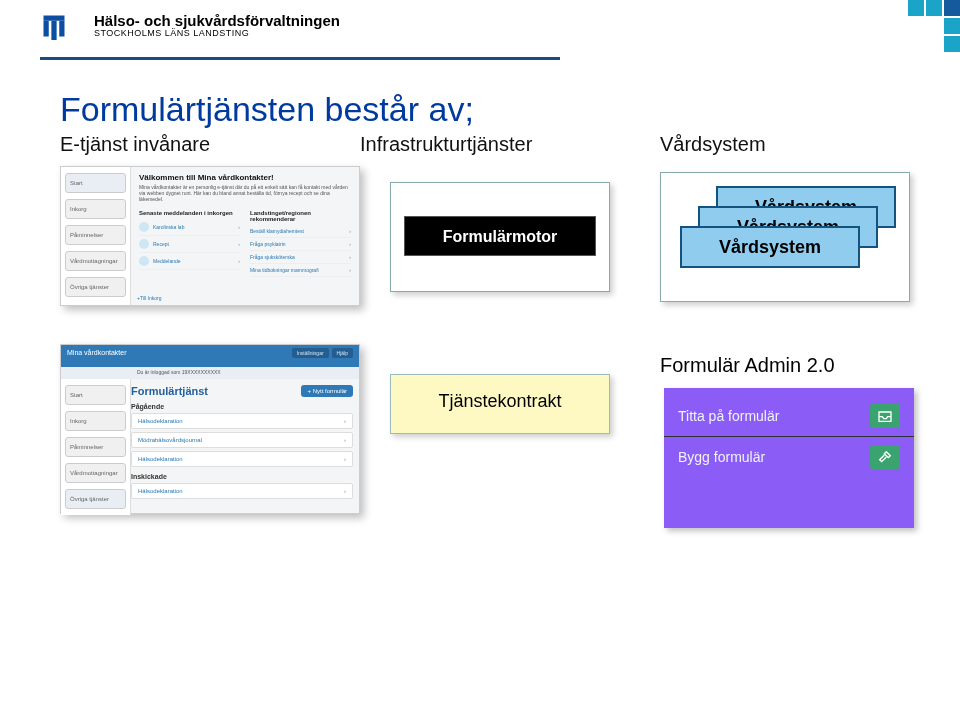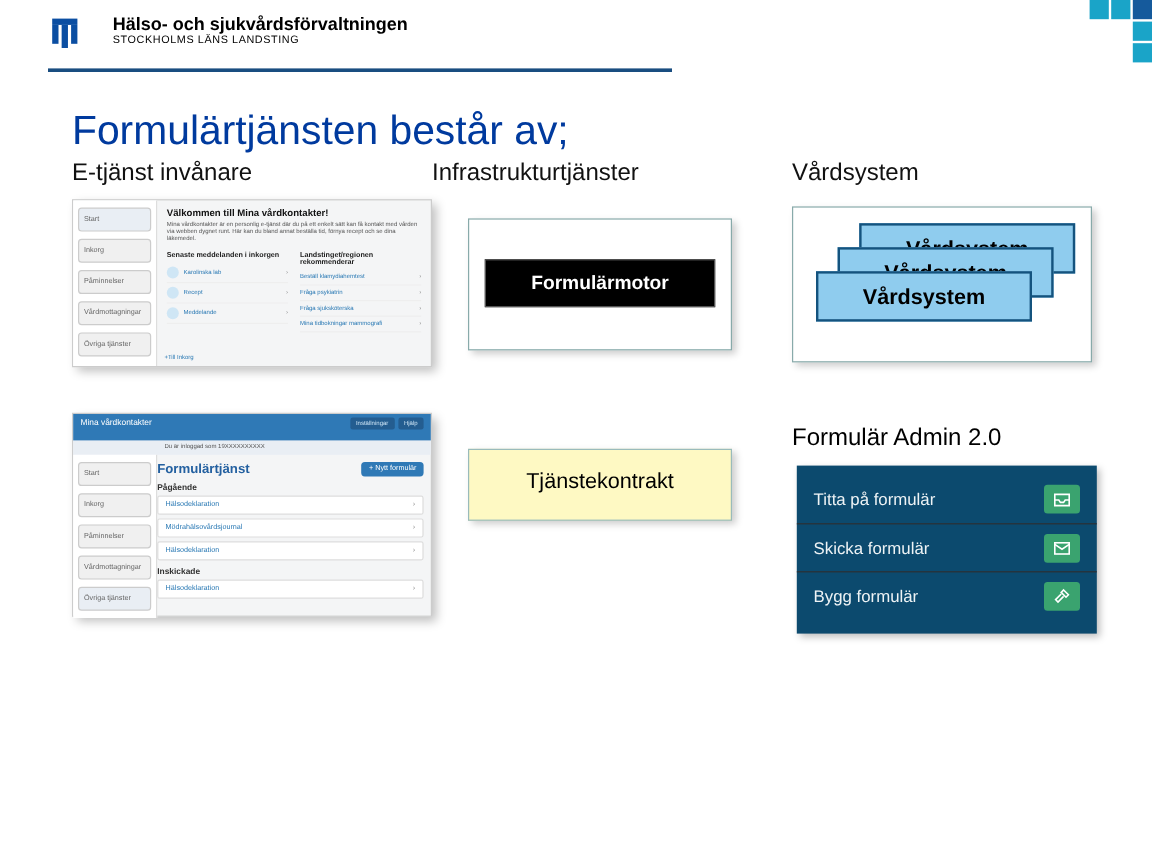--- a/index.html
+++ b/index.html
@@ -77,21 +77,21 @@
   .ft-title-row { display:flex; align-items:center; justify-content:space-between; }
   .ft-title { color:#2360a0; font-size:11px; font-weight:bold; }
   .ft-new { background:#2f79b6; color:#fff; font-size:6px; padding:3px 6px; border-radius:3px; }
   .ft-section { font-size:7px; font-weight:bold; margin-top:6px; color:#333;}
   .ft-row { background:#fff; border:1px solid #ddd; border-radius:2px; font-size:6px; color:#2a79b4; padding:4px 6px; margin-top:3px; display:flex;}
   .ft-row .chv { margin-left:auto; color:#888;}
   
   .tk-box { position:absolute; left:330px; top:30px; width:220px; height:60px; background:#fef9c3; border:1px solid #9bb; box-shadow:3px 3px 6px rgba(0,0,0,.2); text-align:center; font-size:18px; color:#000; padding-top:16px;}
   
   .fa-label { position:absolute; left:600px; top:10px; font-size:20px; color:#000; }
-  .fa-panel { position:absolute; left:604px; top:44px; width:250px; height:140px; background:#0c4a6e; box-shadow:3px 3px 6px rgba(0,0,0,.25); padding:8px 0;}
+  .fa-panel { position:absolute; left:604px; top:44px; width:250px; height:140px; background:#8b5cf6; box-shadow:3px 3px 6px rgba(0,0,0,.25); padding:8px 0;}
   .fa-item { display:flex; align-items:center; justify-content:space-between; height:40px; padding:0 14px; color:#eef3f5; font-size:14px; border-top:1px solid #2c3034;}
   .fa-item:first-child { border-top:none;}
   .fa-ico { width:30px; height:24px; background:#3aa36f; border-radius:3px; display:flex; align-items:center; justify-content:center; }
   .fa-ico svg { width:16px; height:16px; }
   
 </style>
 </head>
 <body>
 
 <div class="header">
@@ -249,29 +249,20 @@
       <div class="fa-item">
         <span>Titta på formulär</span>
         <span class="fa-ico">
           <svg viewBox="0 0 24 24" fill="none" stroke="#fff" stroke-width="2">
               <path d="M3 13h5l2 3h4l2-3h5"></path>
               <path d="M3 6h18v14H3z"></path>
             </svg>
         </span>
       </div>
       <div class="fa-item">
-        <span>Skicka formulär</span>
-        <span class="fa-ico">
-          <svg viewBox="0 0 24 24" fill="none" stroke="#fff" stroke-width="2">
-              <rect x="3" y="5" width="18" height="14"></rect>
-              <path d="M3 7l9 6 9-6"></path>
-            </svg>
-        </span>
-      </div>
-      <div class="fa-item">
         <span>Bygg formulär</span>
         <span class="fa-ico">
           <svg viewBox="0 0 24 24" fill="none" stroke="#fff" stroke-width="2">
               <path d="M14 4l6 6-3 3-6-6z"></path>
               <path d="M11 9L4 16l3 3 7-7"></path>
             </svg>
         </span>
       </div>
     </div>
   </div>

